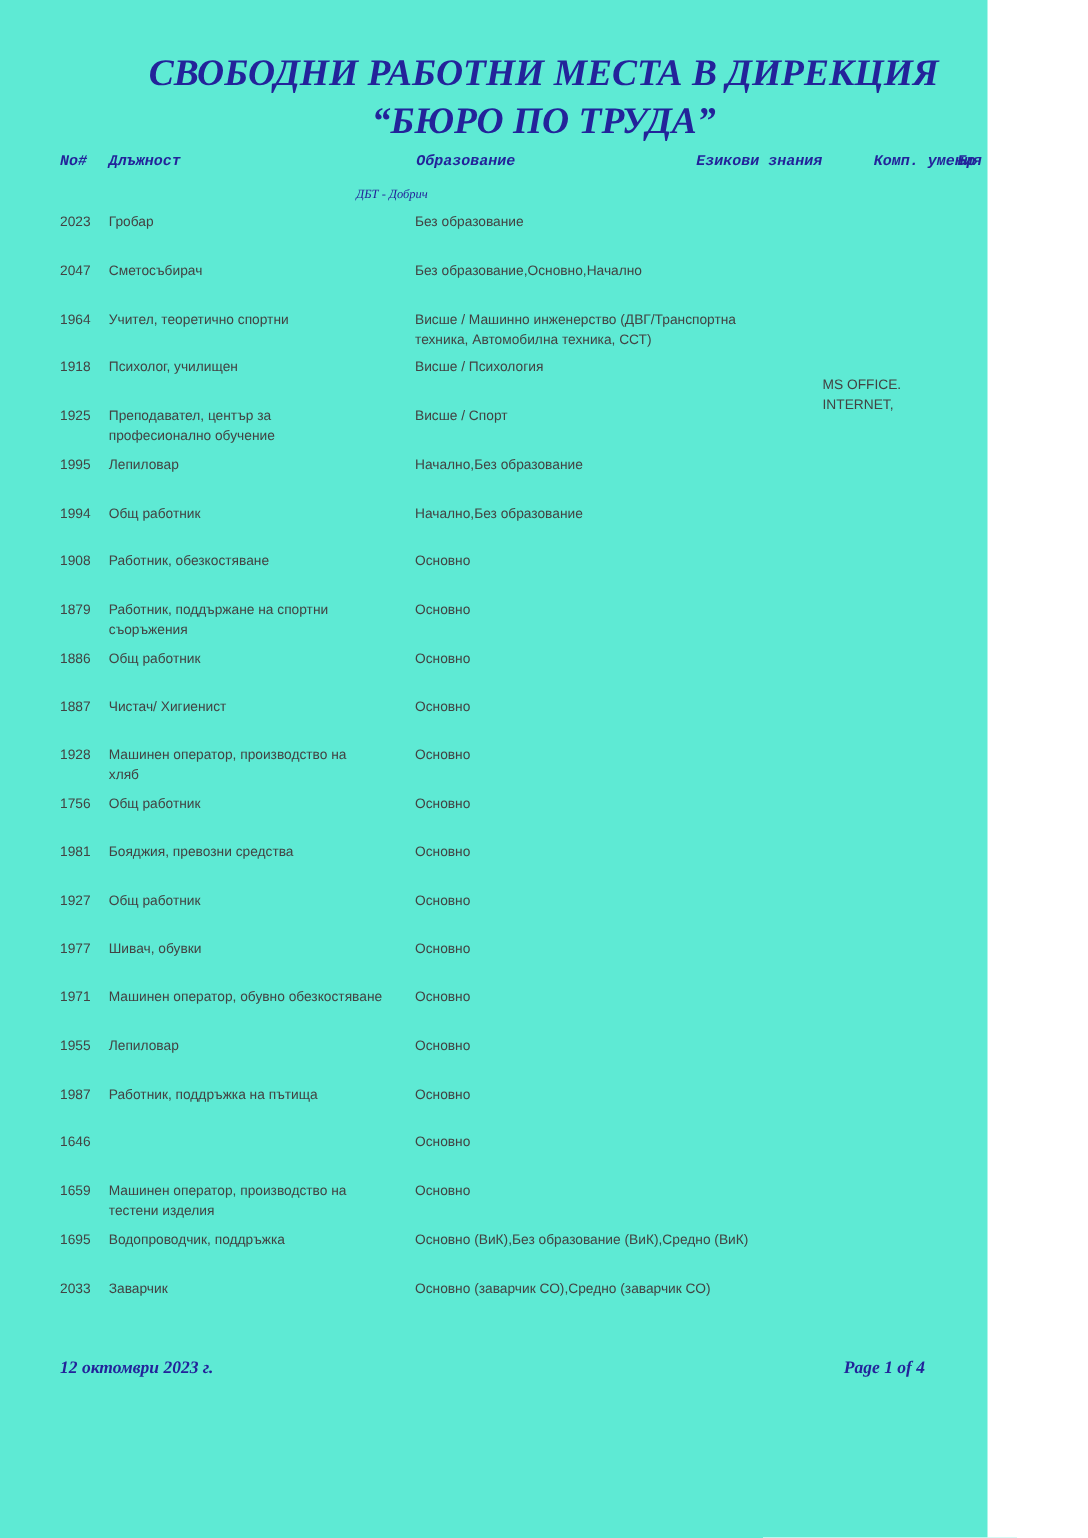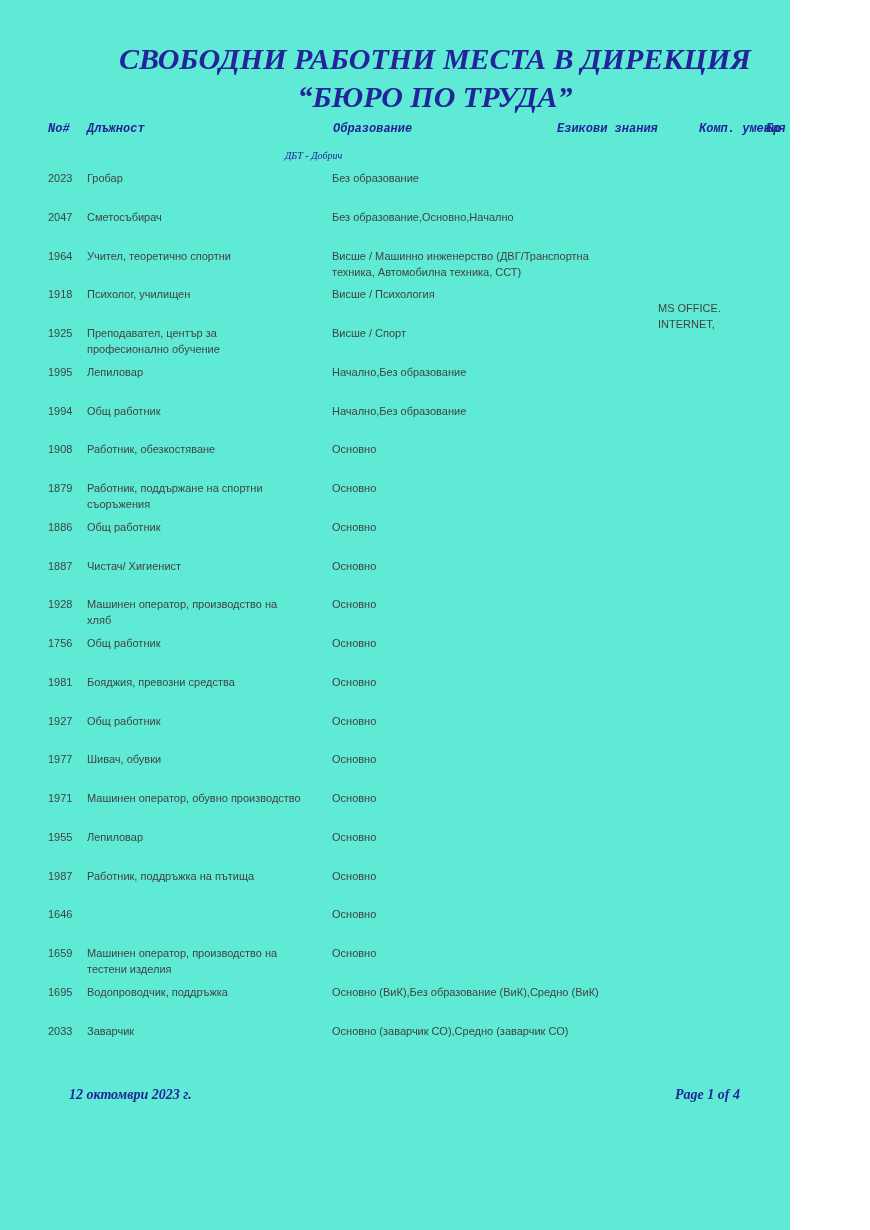--- a/index.html
+++ b/index.html
@@ -76,21 +76,20 @@
   .footer-date, .footer-page {
     position: absolute;
     top: 1086px;
     font-family: "Liberation Serif", "DejaVu Serif", serif;
     font-style: italic;
     font-weight: bold;
     font-size: 14px;
     line-height: 18px;
     color: #23239a;
     white-space: nowrap;
-    margin-left: 21px;
   }
   .footer-date { left: 48px; }
   .footer-page { right: 50px; }
 </style>
 </head>
 <body>
 
 <div class="page">
 
   <div class="title">
@@ -254,21 +253,21 @@
     <span class="c c-no">1977</span>
     <span class="c c-pos">Шивач, обувки</span>
     <span class="c c-edu">Основно</span>
     <span class="c c-lang"></span>
     <span class="c c-comp"></span>
     <span class="c c-count">10</span>
   </div>
 
   <div class="row">
     <span class="c c-no">1971</span>
-    <span class="c c-pos">Машинен оператор, обувно производство</span>
+    <span class="c c-pos">Машинен оператор, обувно обезкостяване</span>
     <span class="c c-edu">Основно</span>
     <span class="c c-lang"></span>
     <span class="c c-comp"></span>
     <span class="c c-count">8</span>
   </div>
 
   <div class="row">
     <span class="c c-no">1955</span>
     <span class="c c-pos">Лепиловар</span>
     <span class="c c-edu">Основно</span>

